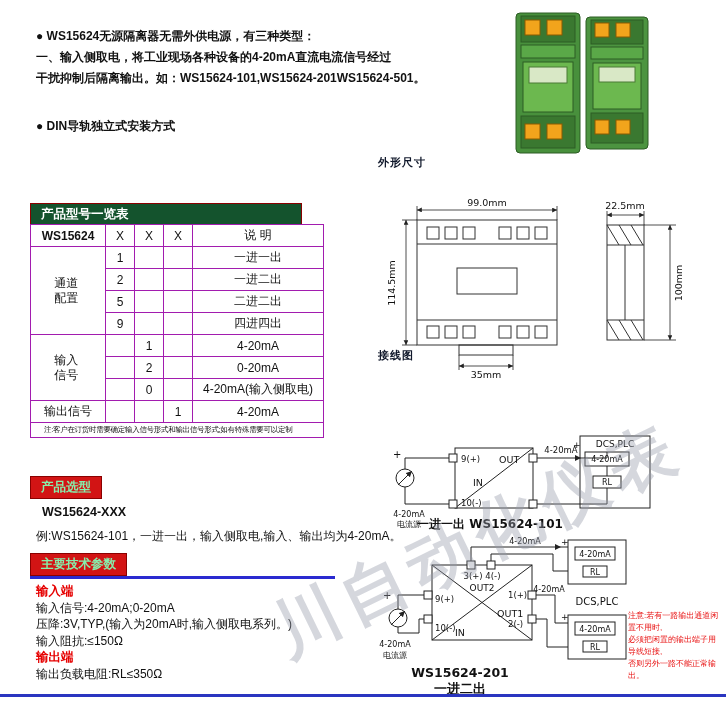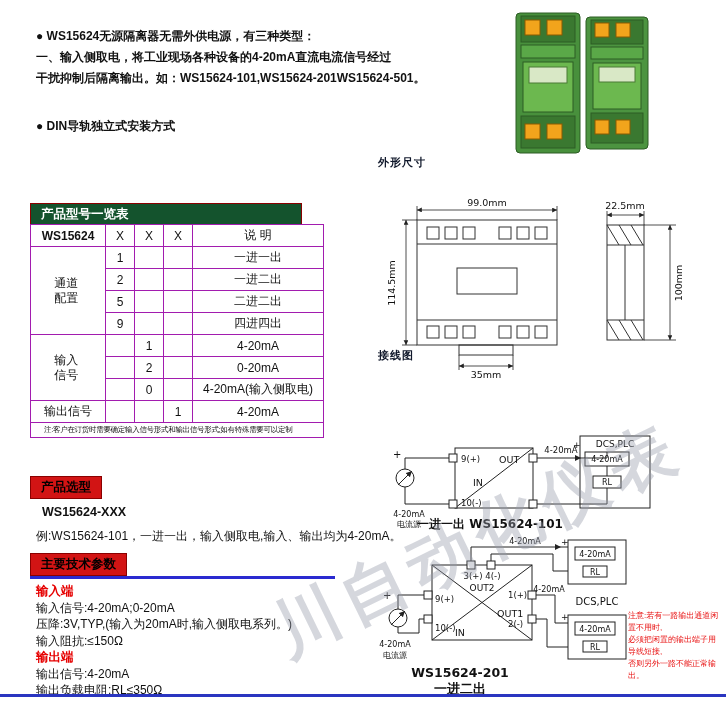--- a/index.html
+++ b/index.html
@@ -1,20 +1,20 @@
 <!DOCTYPE html>
 <html><head>
 <meta charset="utf-8">
 <style>
   html,body{margin:0;padding:0;background:#fff}
   #page{position:relative;width:726px;height:701px;background:#ffffff;overflow:hidden;
         font-family:"Liberation Sans",sans-serif;color:#111}
   .abs{position:absolute}
   .red-title{color:#0f172a;font-weight:bold;font-size:11px;letter-spacing:1px}
-  .red-bar{background:#d21414;color:#000000;font-weight:bold;font-size:12.5px;
+  .red-bar{background:#d21414;color:#86efac;font-weight:bold;font-size:12.5px;
            padding:2px 10px;display:inline-block;border:1px solid #8a0000}
   .intro{font-size:12px;font-weight:600;line-height:21px;white-space:nowrap}
   .tblwrap{width:272px}
   .tbl-title{background:#14532d;color:#fff;font-weight:bold;font-size:12.5px;height:20px;
              line-height:20px;padding-left:10px;border:1px solid #8a0000;border-bottom:none}
   table.model{border-collapse:collapse;width:272px;font-size:12px;table-layout:fixed}
   table.model td{border:1px solid #a21caf;height:21px;padding:0 2px;text-align:center;overflow:hidden}
   td.c-model{width:70px;font-weight:600}
   td.c-x{width:24px}
   td.c-desc{width:126px}
@@ -211,21 +211,20 @@
   <div class="abs example" style="left:36px;top:528px">例:WS15624-101，一进一出，输入侧取电,输入、输出均为4-20mA。</div>
 
   <div class="abs red-bar" style="left:30px;top:553px">主要技术参数</div>
   <div class="abs blue-rule" style="left:30px;top:576px;width:305px"></div>
   <div class="abs params" style="left:36px;top:583px">
     <div class="rlabel">输入端</div>
     <div>输入信号:4-20mA;0-20mA</div>
     <div>压降:3V,TYP,(输入为20mA时,输入侧取电系列。)</div>
     <div>输入阻抗:≤150Ω</div>
     <div class="rlabel">输出端</div>
-    <div>输出信号:4-20mA</div>
     <div>输出负载电阻:RL≤350Ω</div>
   </div>
 
   <svg class="abs" style="left:385px;top:420px" width="280" height="120" viewBox="0 0 280 120">
     <defs>
       <marker id="ar1" markerWidth="8" markerHeight="8" refX="6" refY="3" orient="auto">
         <path d="M0,0 L6,3 L0,6 Z" fill="#222"></path>
       </marker>
     </defs>
     <g stroke="#222" fill="none" stroke-width="1">

